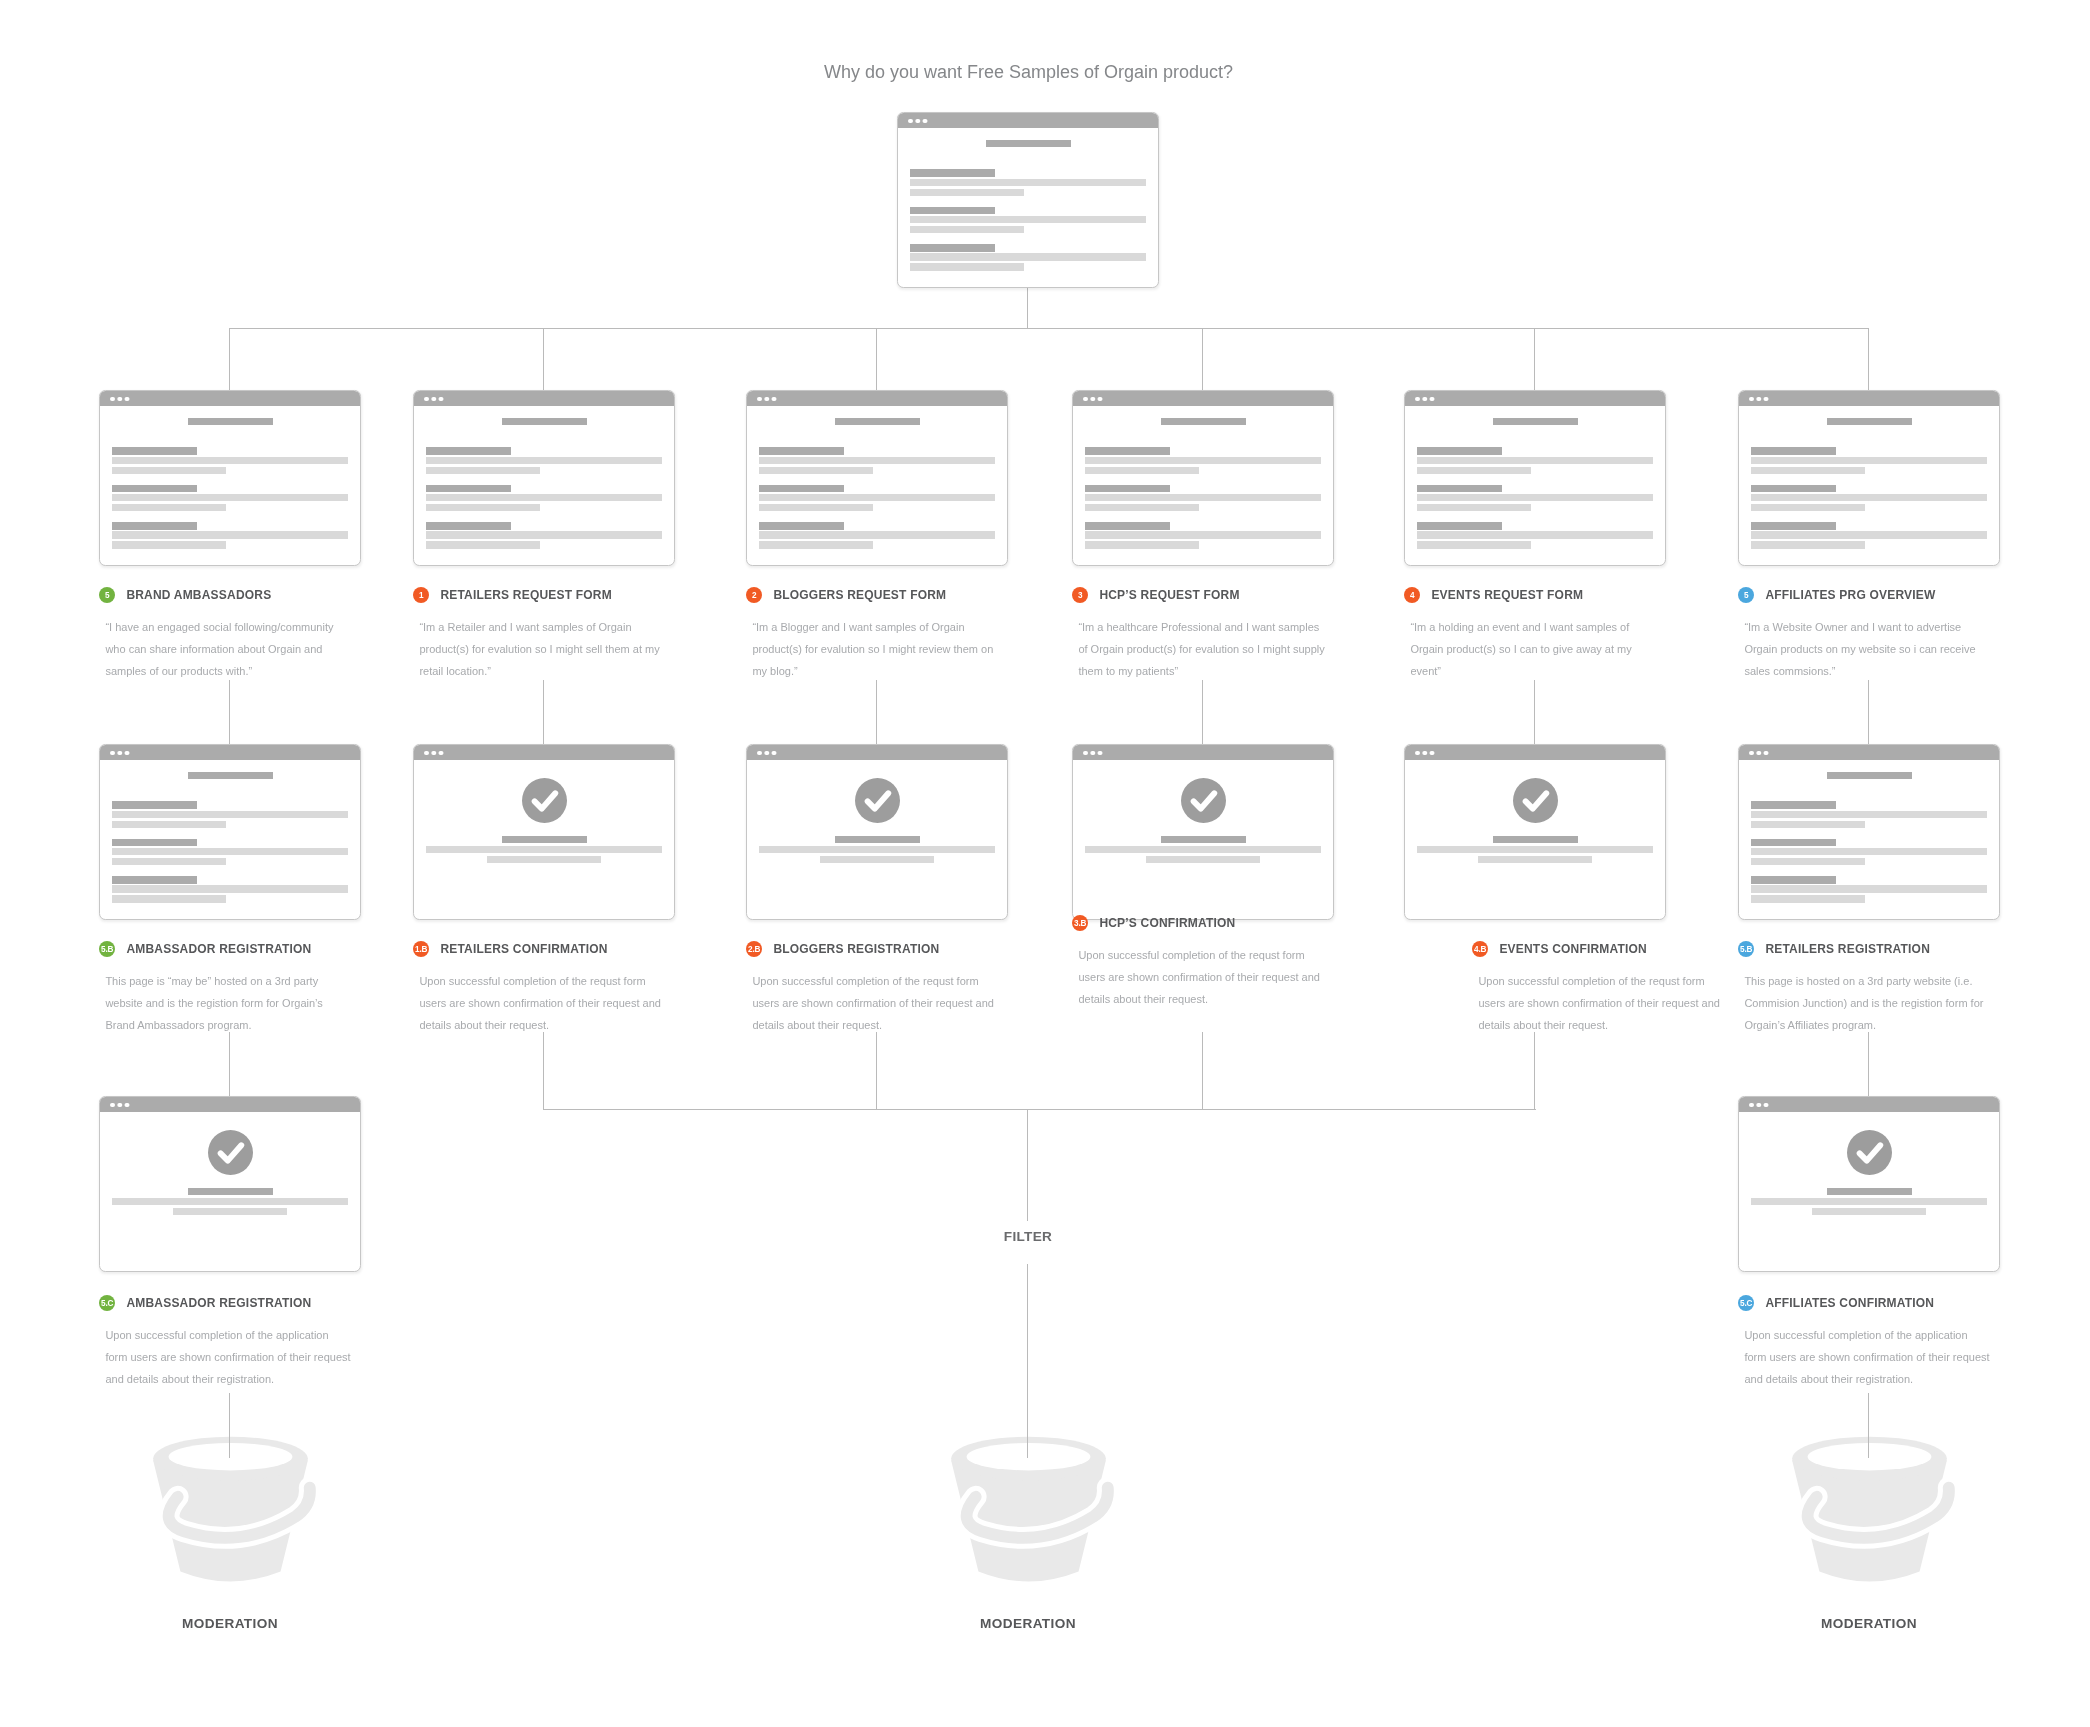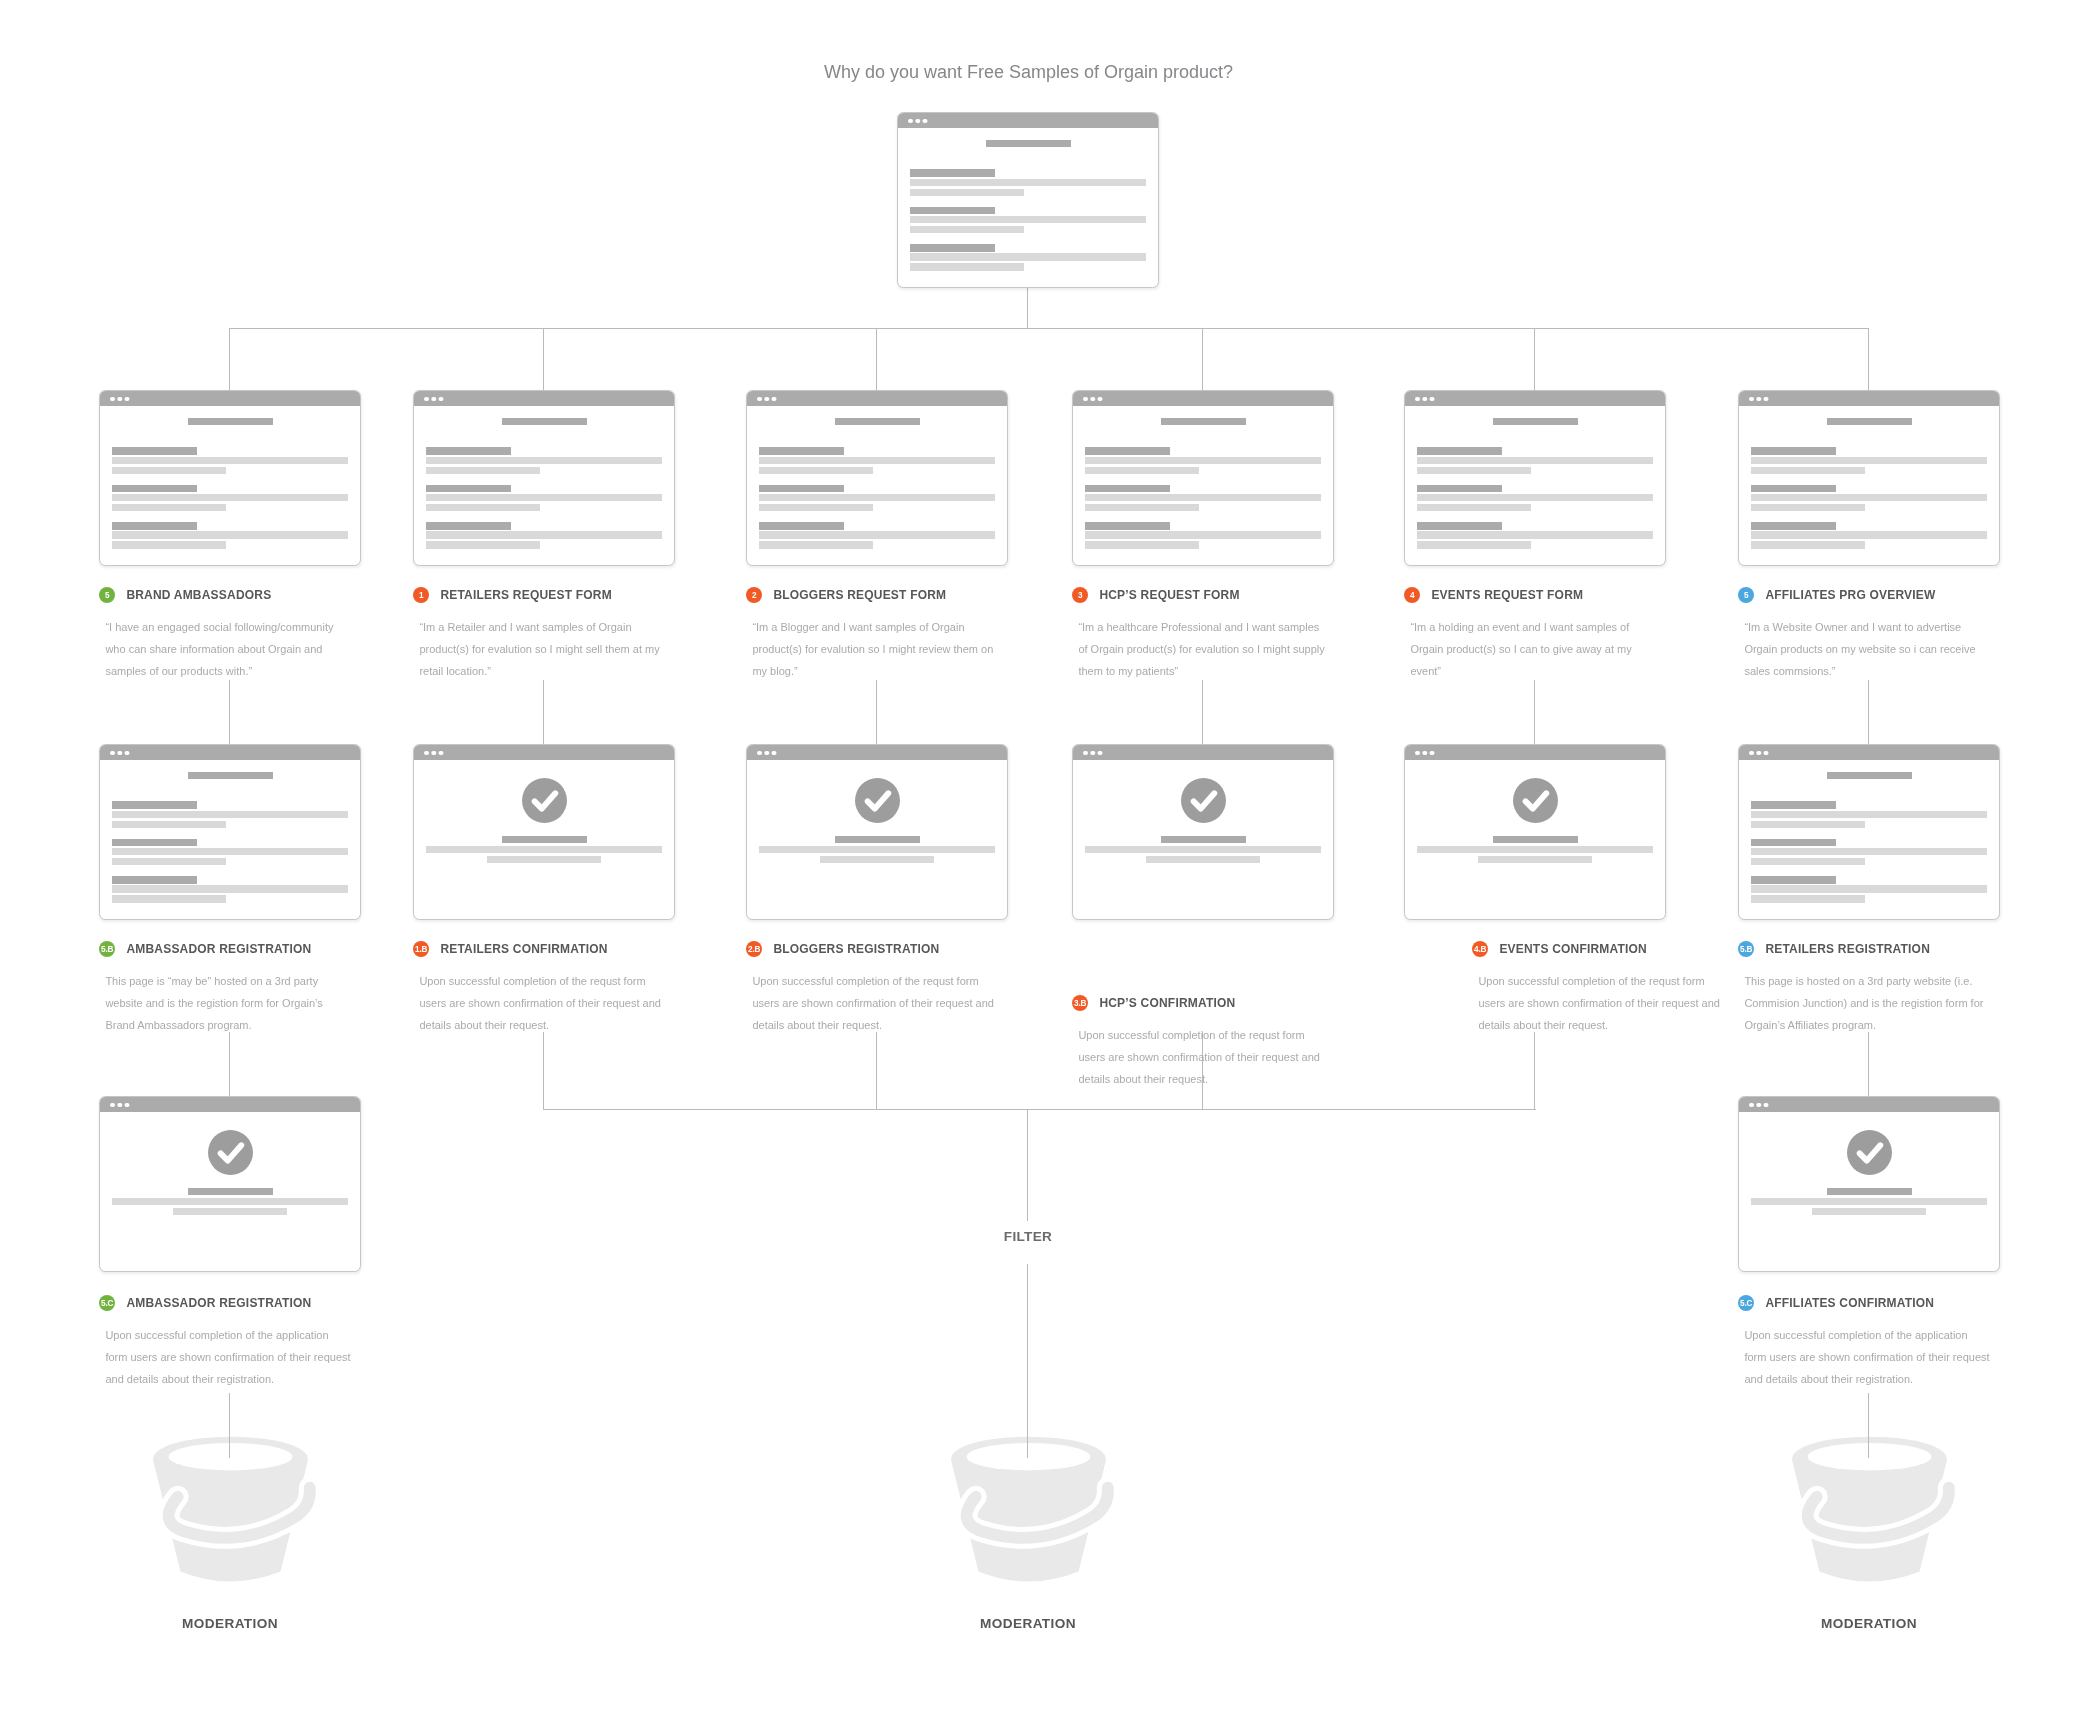--- a/index.html
+++ b/index.html
@@ -340,21 +340,21 @@
       <div class="card-body center">
         <div class="sk-check"><svg width="45" height="45" viewBox="0 0 50 50">
             <circle cx="25" cy="25" r="25" fill="#9d9d9d"></circle>
             <path d="M14 26 L22 34 L37 17" fill="none" stroke="#fff" stroke-width="6.5" stroke-linecap="round" stroke-linejoin="round"></path>
           </svg></div>
         <div class="sk-head after-check"></div>
         <div class="sk-bar lt w-full"></div>
         <div class="sk-bar lt w-med center"></div>
       </div>
     </div>
-  <div class="stage-label" style="left:1072px;top:995px">
+  <div class="stage-label" style="left:1072px;top:915px">
     <div class="stage-head">
       <span class="badge orange">3.B</span>
       <span class="stage-title">HCP’S CONFIRMATION</span>
     </div>
     <p class="stage-desc">Upon successful completion of the requst form users are shown confirmation of their request and details about their request.</p>
   </div>
 
   <div class="wf-card" style="left:1404px;top:390px">
       <div class="chrome">
         <span class="dots"></span>

